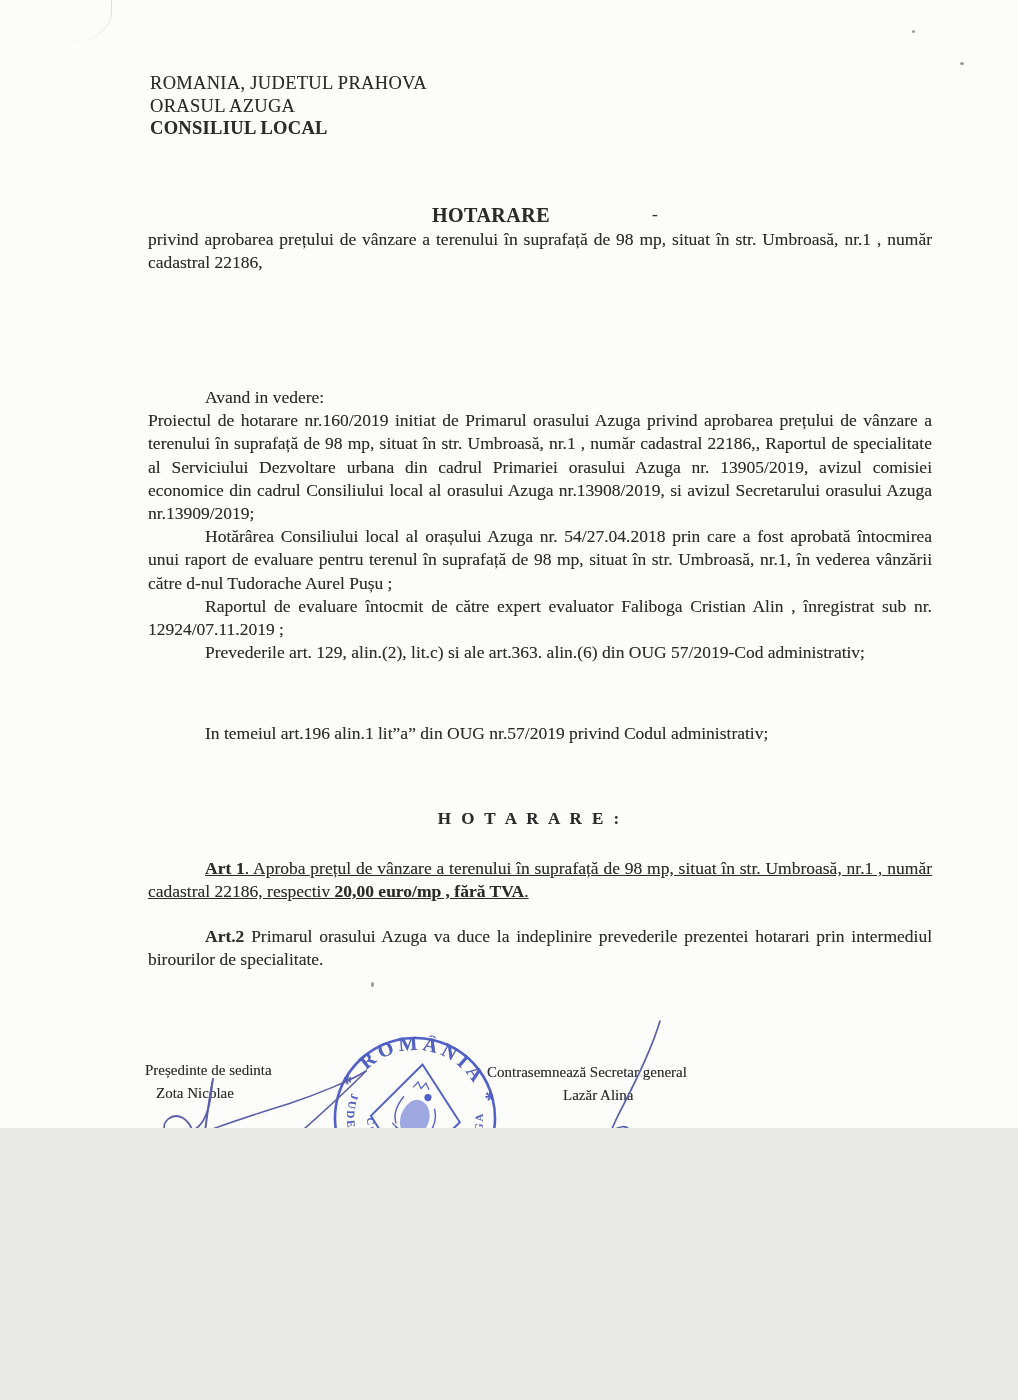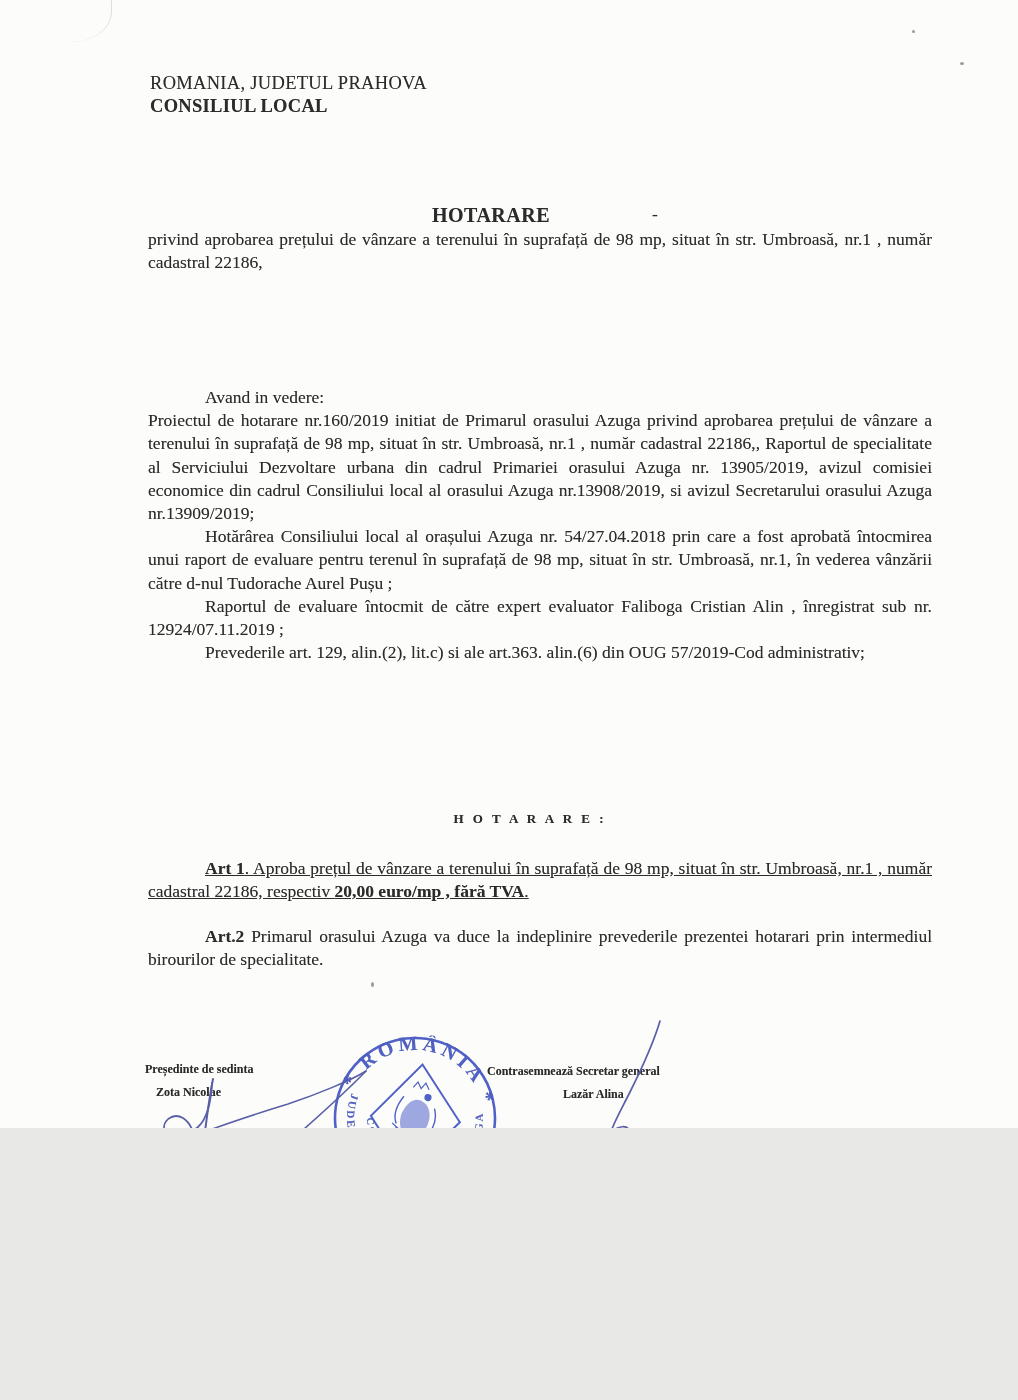--- a/index.html
+++ b/index.html
@@ -20,22 +20,22 @@
     text-shadow:0 0 .5px rgba(20,20,20,.35);
   }
   .abs{position:absolute;}
   .col{left:148px;width:784px;}
   .hdr{font-size:18.5px;line-height:22.5px;letter-spacing:.3px;}
   .b{font-weight:bold;}
   .just{text-align:justify;font-size:17.5px;line-height:23.2px;}
   .ind{text-indent:57px;}
   .center{text-align:center;font-family:Liberation Serif, serif;}
   .title-h{font-size:20px;font-weight:bold;letter-spacing:.5px;position:relative;left:-49px;}
-  .decree-h{font-size:13px;font-weight:bold;letter-spacing:3px;position:relative;left:-22px;margin-left:24px;}
-  .sig{font-size:12px;font-weight:bold;}
+  .decree-h{font-size:17px;font-weight:bold;letter-spacing:3px;position:relative;left:-22px;margin-left:24px;}
+  .sig{font-size:15px;font-weight:normal;}
   .speck{position:absolute;background:#9a9a96;border-radius:50%;}
   .corner-artifact{position:absolute;left:52px;top:0;width:60px;height:42px;
     border:none;border-right:1.5px solid #d9d9d5;border-radius:0 0 70% 0;opacity:.8;}
   svg text{font-family:"Liberation Serif","DejaVu Serif",serif;}
   .stamp-stroke{fill:none;stroke:var(--stamp);}
   .stamp-fill{fill:var(--stamp);}
   .stamp-text{fill:var(--stamp);font-weight:bold;}
   .pen{fill:none;stroke:var(--pen);stroke-linecap:round;}
 </style>
 </head>
@@ -43,37 +43,39 @@
 
 <div class="page">
 
   <div class="corner-artifact"></div>
   <div class="speck" style="left:912px;top:30px;width:3px;height:3px;"></div>
   <div class="speck" style="left:960px;top:62px;width:4px;height:3px;"></div>
   <div class="speck" style="left:371px;top:982px;width:3px;height:5px;"></div>
 
   <div class="abs hdr" style="left:150px;top:72px;">
     <div>ROMANIA, JUDETUL PRAHOVA</div>
+    <div>ORASUL  AZUGA</div>
     <div class="b">CONSILIUL LOCAL</div>
   </div>
 
   <div class="abs col center" style="top:204px;">
     <span class="title-h">HOTARARE</span>
   </div>
   <div class="abs" style="left:652px;top:204px;font-size:17.5px;">-</div>
   <div class="abs col just" style="top:228px;">privind aprobarea prețului de vânzare a terenului în suprafață de 98 mp, situat în str. Umbroasă, nr.1 , număr cadastral 22186,</div>
 
   <div class="abs col" style="top:386px;">
     <div class="just ind">Avand in vedere:</div>
     <div class="just">Proiectul de hotarare nr.160/2019 initiat de Primarul orasului Azuga privind aprobarea prețului de vânzare a terenului în suprafață de 98 mp, situat în str. Umbroasă, nr.1 , număr cadastral 22186,, Raportul de specialitate al Serviciului Dezvoltare urbana din cadrul Primariei orasului Azuga nr. 13905/2019, avizul comisiei economice din cadrul Consiliului local al orasului Azuga nr.13908/2019, si avizul Secretarului orasului Azuga nr.13909/2019;</div>
     <div class="just ind">Hotărârea Consiliului local al orașului Azuga nr. 54/27.04.2018 prin care a fost aprobată întocmirea unui raport de evaluare pentru terenul în suprafață de 98 mp, situat în str. Umbroasă, nr.1, în vederea vânzării către d-nul Tudorache Aurel Pușu ;</div>
     <div class="just ind">Raportul de evaluare  întocmit de către expert evaluator Faliboga Cristian Alin , înregistrat sub nr. 12924/07.11.2019 ;</div>
     <div class="just ind">Prevederile art. 129, alin.(2), lit.c) si ale art.363. alin.(6) din OUG 57/2019-Cod administrativ;</div>
   </div>
 
+  <div class="abs col just ind" style="top:722px;">In temeiul art.196 alin.1 lit”a” din OUG nr.57/2019 privind Codul administrativ;</div>
 
 
   <div class="abs col center" style="top:809px;">
     <span class="decree-h">H O T A R A R E :</span>
   </div>
 
   <div class="abs col just ind" style="top:857px;text-decoration:underline;">
     <span class="b">Art 1</span><span>. Aproba  prețul de vânzare a terenului în suprafață de 98 mp, situat în str. Umbroasă, nr.1 , număr cadastral 22186, respectiv </span><span class="b">20,00 euro/mp , fără TVA</span><span>.</span>
   </div>
 

